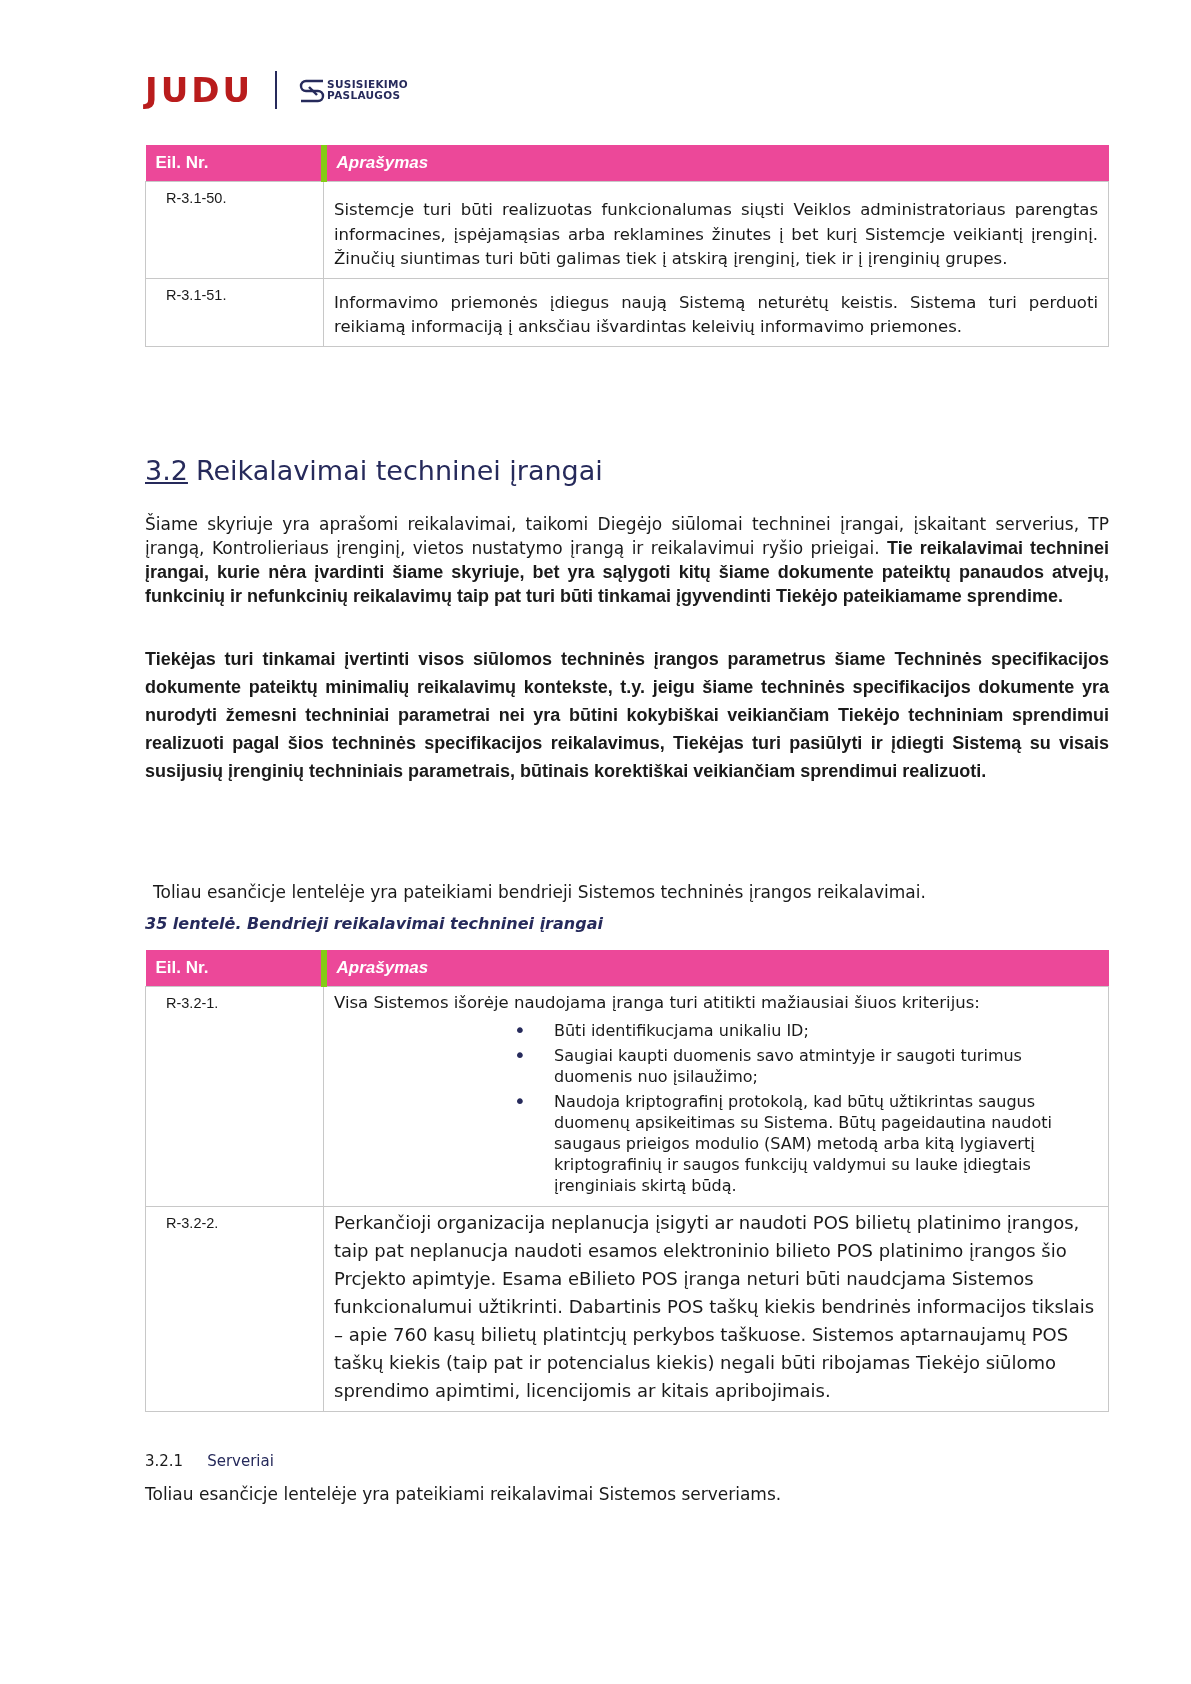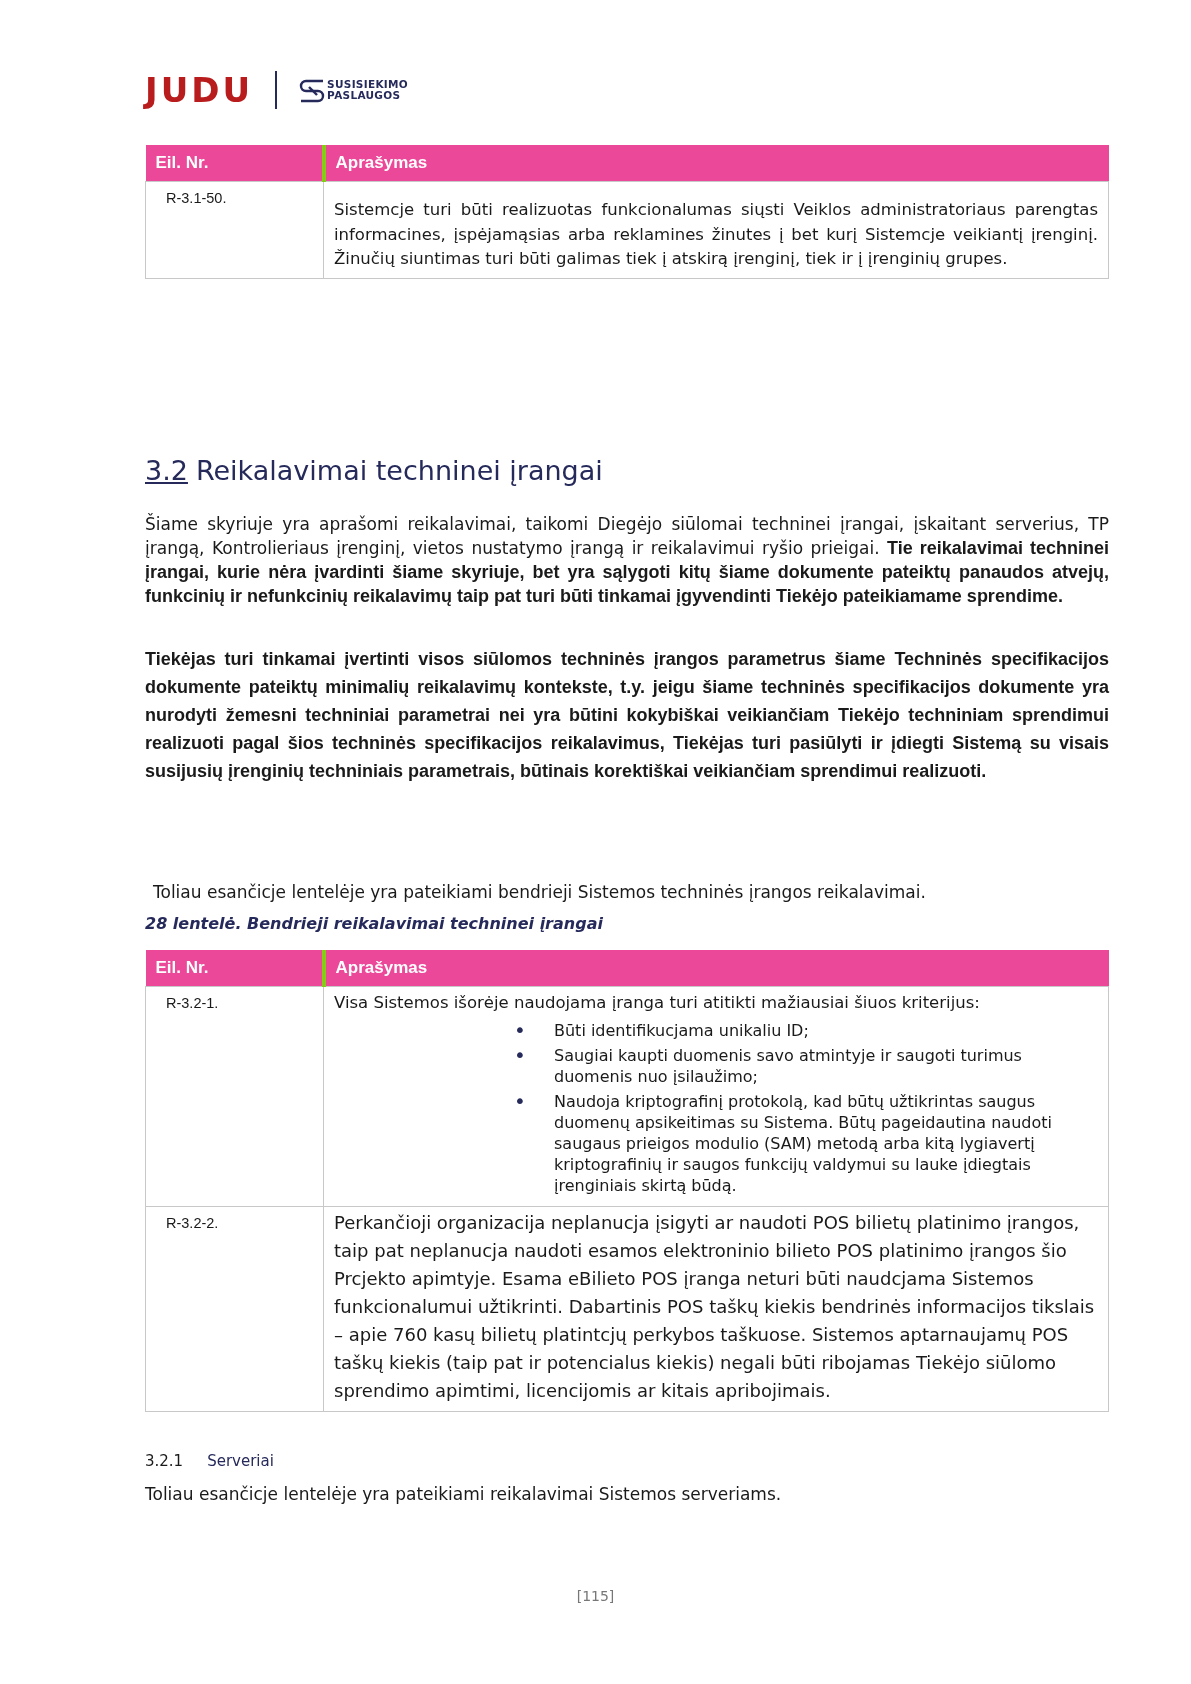--- a/index.html
+++ b/index.html
@@ -12,21 +12,21 @@
   .logo-judu { font-family: "DejaVu Sans", sans-serif; font-weight: bold; font-size: 34px; color: #b91c1c; letter-spacing: 3px; }
   .logo-sep { width: 2px; height: 38px; background: #262a5b; margin: 0 20px 0 22px; }
   .logo-mark { width: 30px; height: 26px; }
   .logo-text { font-size: 10.5px; line-height: 11px; color: #262a5b; margin-left: 0; font-weight: bold; letter-spacing: .3px; }
 
   
   table.req { position: absolute; left: 145px; width: 964px; border-collapse: collapse; }
   table.req th { background: #ec4899; color: #ffffff; font-weight: bold; text-align: left;
                  font-size: 17px; padding: 4px 10px; height: 28px; font-family: "Liberation Sans", sans-serif; }
   table.req th.c1, table.req td.c1 { width: 147px; }
-  table.req th + th { border-left: 4px solid #84cc16; }
+  table.req th + th { border-left: 6px solid #84cc16; font-style: italic; }
   table.req td { border: 1px solid #c8c8c8; vertical-align: top; font-size: 16.5px; }
   table.req td.c1 { padding: 8px 10px 4px 20px; font-family: "Liberation Sans", sans-serif; font-size: 14.5px; }
   table.req td.c2 { padding: 4px 10px 6px 10px; line-height: 24.5px; text-align: justify; font-family: "DejaVu Sans", sans-serif; font-size: 16.5px; }
   .t1 { top: 145px; }
   .t2 { top: 950px; }
   .t1 td.c2.r1 { padding-top: 16px; }
   .t1 td.c2.r2 { padding-top: 12px; }
 
   .section-h2 { position: absolute; left: 145px; top: 455px; font-size: 27px; color: #262a5b;
                 font-family: "DejaVu Sans", sans-serif; font-weight: normal; margin: 0; }
@@ -71,36 +71,40 @@
       <tr>
         <th class="c1">Eil. Nr.</th>
         <th>Aprašymas</th>
       </tr>
     </thead>
     <tbody>
       <tr>
         <td class="c1">R-3.1-50.</td>
         <td class="c2 r1">Sistemcje turi būti realizuotas funkcionalumas siųsti Veiklos administratoriaus parengtas informacines, įspėjamąsias arba reklamines žinutes į bet kurį Sistemcje veikiantį įrenginį. Žinučių siuntimas turi būti galimas tiek į atskirą įrenginį, tiek ir į įrenginių grupes.</td>
       </tr>
+      <tr>
+        <td class="c1">R-3.1-51.</td>
+        <td class="c2 r2">Informavimo priemonės įdiegus naują Sistemą neturėtų keistis. Sistema turi perduoti reikiamą informaciją į anksčiau išvardintas keleivių informavimo priemones.</td>
+      </tr>
     </tbody>
   </table>
 
   <h2 class="section-h2">
     <span class="num">3.2</span><span>Reikalavimai techninei įrangai</span>
   </h2>
 
   <p class="para p1">
     <span>Šiame skyriuje yra aprašomi reikalavimai, taikomi Diegėjo siūlomai techninei įrangai, įskaitant serverius, TP įrangą, Kontrolieriaus įrenginį, vietos nustatymo įrangą ir reikalavimui ryšio prieigai.</span>
     <b>Tie reikalavimai techninei įrangai, kurie nėra įvardinti šiame skyriuje, bet yra sąlygoti kitų šiame dokumente pateiktų panaudos atvejų, funkcinių ir nefunkcinių reikalavimų taip pat turi būti tinkamai įgyvendinti Tiekėjo pateikiamame sprendime.</b>
   </p>
 
   <p class="para p2">Tiekėjas turi tinkamai įvertinti visos siūlomos techninės įrangos parametrus šiame Techninės specifikacijos dokumente pateiktų minimalių reikalavimų kontekste, t.y. jeigu šiame techninės specifikacijos dokumente yra nurodyti žemesni techniniai parametrai nei yra būtini kokybiškai veikiančiam Tiekėjo techniniam sprendimui realizuoti pagal šios techninės specifikacijos reikalavimus, Tiekėjas turi pasiūlyti ir įdiegti Sistemą su visais susijusių įrenginių techniniais parametrais, būtinais korektiškai veikiančiam sprendimui realizuoti.</p>
 
   <p class="para p3">Toliau esančicje lentelėje yra pateikiami bendrieji Sistemos techninės įrangos reikalavimai.</p>
-  <div class="caption">28 lentelė. Bendrieji reikalavimai techninei įrangai</div>
+  <div class="caption">35 lentelė. Bendrieji reikalavimai techninei įrangai</div>
 
   <table class="req t2">
     <thead>
       <tr>
         <th class="c1">Eil. Nr.</th>
         <th>Aprašymas</th>
       </tr>
     </thead>
     <tbody>
       <tr>
@@ -119,14 +123,13 @@
         <td class="c2 r2">Perkančioji organizacija neplanucja įsigyti ar naudoti  POS bilietų platinimo įrangos, taip pat neplanucja naudoti esamos elektroninio bilieto POS platinimo įrangos šio Prcjekto apimtyje. Esama eBilieto POS įranga neturi būti naudcjama Sistemos funkcionalumui užtikrinti. Dabartinis POS taškų kiekis bendrinės informacijos tikslais – apie 760 kasų bilietų platintcjų perkybos taškuose. Sistemos aptarnaujamų POS taškų kiekis (taip pat ir potencialus kiekis) negali būti ribojamas Tiekėjo siūlomo sprendimo apimtimi, licencijomis ar kitais apribojimais.</td>
       </tr>
     </tbody>
   </table>
 
   <h3 class="h3">
     <span class="num">3.2.1</span><span>Serveriai</span>
   </h3>
   <p class="para p4">Toliau esančicje lentelėje yra pateikiami reikalavimai Sistemos serveriams.</p>
 
-  <div class="pagenum">[115]</div>
 </div>
 
 </body></html>

